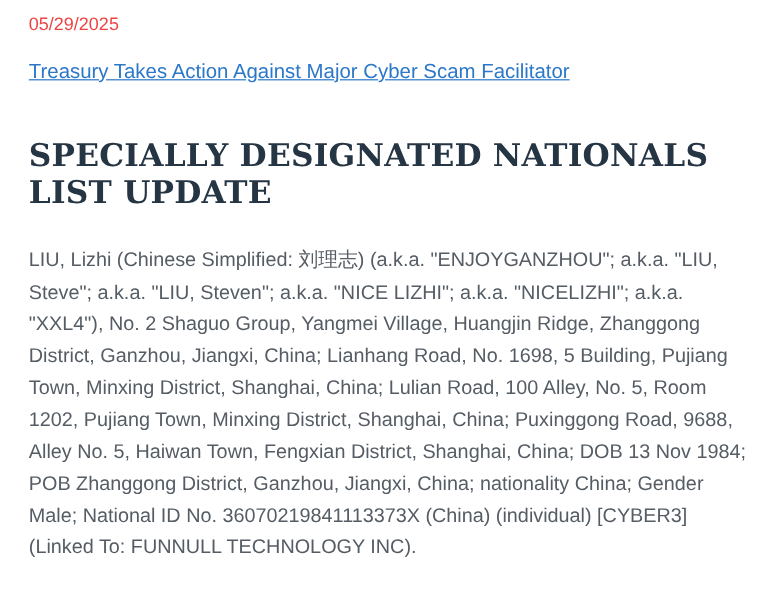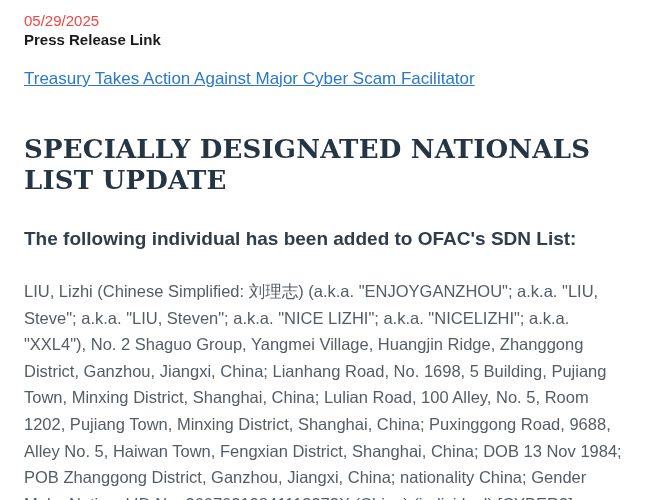--- a/index.html
+++ b/index.html
@@ -64,23 +64,21 @@
     color: #555c64;
   }
 </style>
 </head>
 <body>
 
 <div class="page">
 
   <div class="date">05/29/2025</div>
 
-  <div class="press-release-label">Press Release Link</div>
 
   <a class="press-release-link">Treasury Takes Action Against Major Cyber Scam Facilitator</a>
 
   <h1 class="sdn-title">SPECIALLY DESIGNATED NATIONALS LIST UPDATE</h1>
 
-  <h2 class="sdn-subtitle">The following individual has been added to OFAC's SDN List:</h2>
 
   <p class="entry-text">LIU, Lizhi (Chinese Simplified: 刘理志) (a.k.a. "ENJOYGANZHOU"; a.k.a. "LIU, Steve"; a.k.a. "LIU, Steven"; a.k.a. "NICE LIZHI"; a.k.a. "NICELIZHI"; a.k.a. "XXL4"), No. 2 Shaguo Group, Yangmei Village, Huangjin Ridge, Zhanggong District, Ganzhou, Jiangxi, China; Lianhang Road, No. 1698, 5 Building, Pujiang Town, Minxing District, Shanghai, China; Lulian Road, 100 Alley, No. 5, Room 1202, Pujiang Town, Minxing District, Shanghai, China; Puxinggong Road, 9688, Alley No. 5, Haiwan Town, Fengxian District, Shanghai, China; DOB 13 Nov 1984; POB Zhanggong District, Ganzhou, Jiangxi, China; nationality China; Gender Male; National ID No. 36070219841113373X (China) (individual) [CYBER3] (Linked To: FUNNULL TECHNOLOGY INC).</p>
 
 </div>
 
 </body></html>

